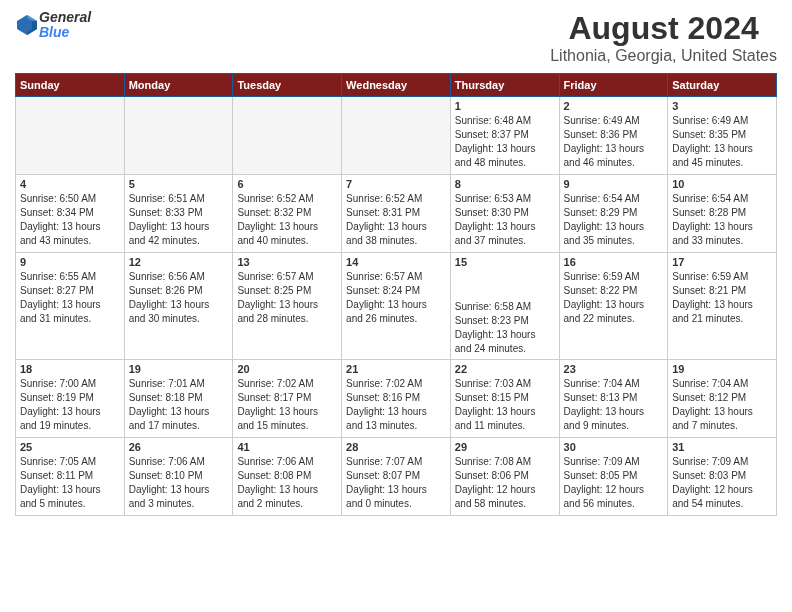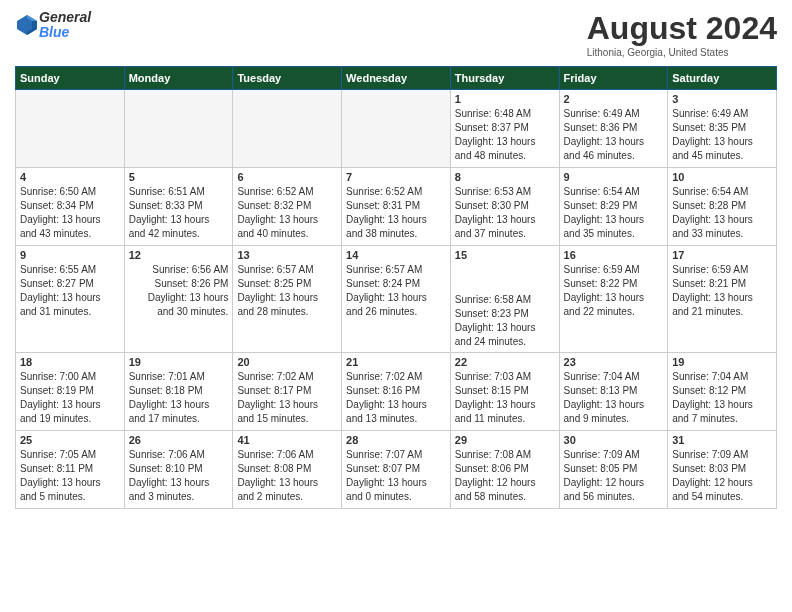--- a/index.html
+++ b/index.html
@@ -39,39 +39,39 @@
     .logo-blue {
       font-size: 14px;
       font-weight: bold;
       color: #3b82f6;
     }
     .logo-icon {
       width: 24px;
       height: 24px;
     }
     .title-area {
-      text-align: left;
+      text-align: center;
       margin-left: 20px;
     }
     .main-title {
       font-size: 32px;
       font-weight: bold;
       color: #333;
     }
     .subtitle {
-      font-size: 10px;
+      font-size: 16px;
       color: #555;
     }
     .calendar-table {
       width: 100%;
       border-collapse: collapse;
       table-layout: fixed;
     }
     .calendar-table thead tr th {
-      background-color: #14532d;
+      background-color: #7f1d1d;
       color: #fff;
       font-size: 11px;
       font-weight: bold;
       padding: 5px 4px;
       text-align: left;
       border: 1px solid #1a5a9a;
     }
     .calendar-table tbody tr td {
       border: 1px solid #ccc;
       vertical-align: top;
@@ -214,21 +214,21 @@
         <tr>
           <td>
             <span class="day-number">9</span>
             <div class="day-info" style="white-space: pre-line;">Sunrise: 6:55 AM
 Sunset: 8:27 PM
 Daylight: 13 hours
 and 31 minutes.</div>
           </td>
           <td>
             <span class="day-number">12</span>
-            <div class="day-info" style="white-space: pre-line; text-align: right;">Sunrise: 6:56 AM
+            <div class="day-info" style="white-space: pre-line;">Sunrise: 6:56 AM
 Sunset: 8:26 PM
 Daylight: 13 hours
 and 30 minutes.</div>
           </td>
           <td>
             <span class="day-number">13</span>
             <div class="day-info" style="white-space: pre-line;">Sunrise: 6:57 AM
 Sunset: 8:25 PM
 Daylight: 13 hours
 and 28 minutes.</div>

